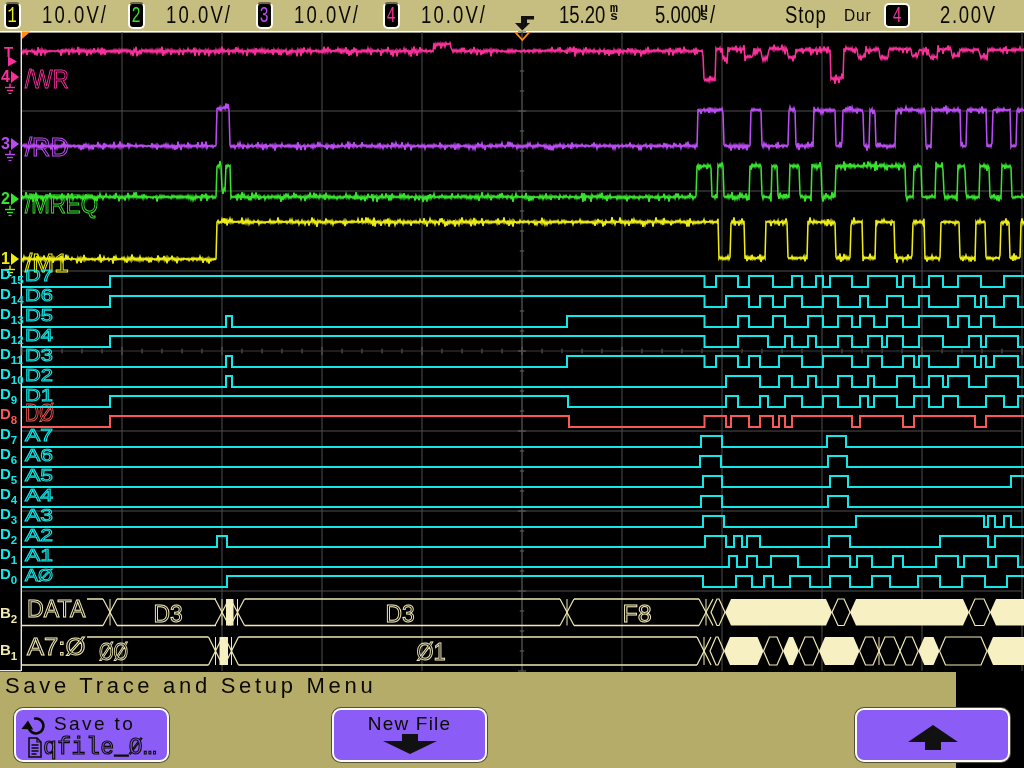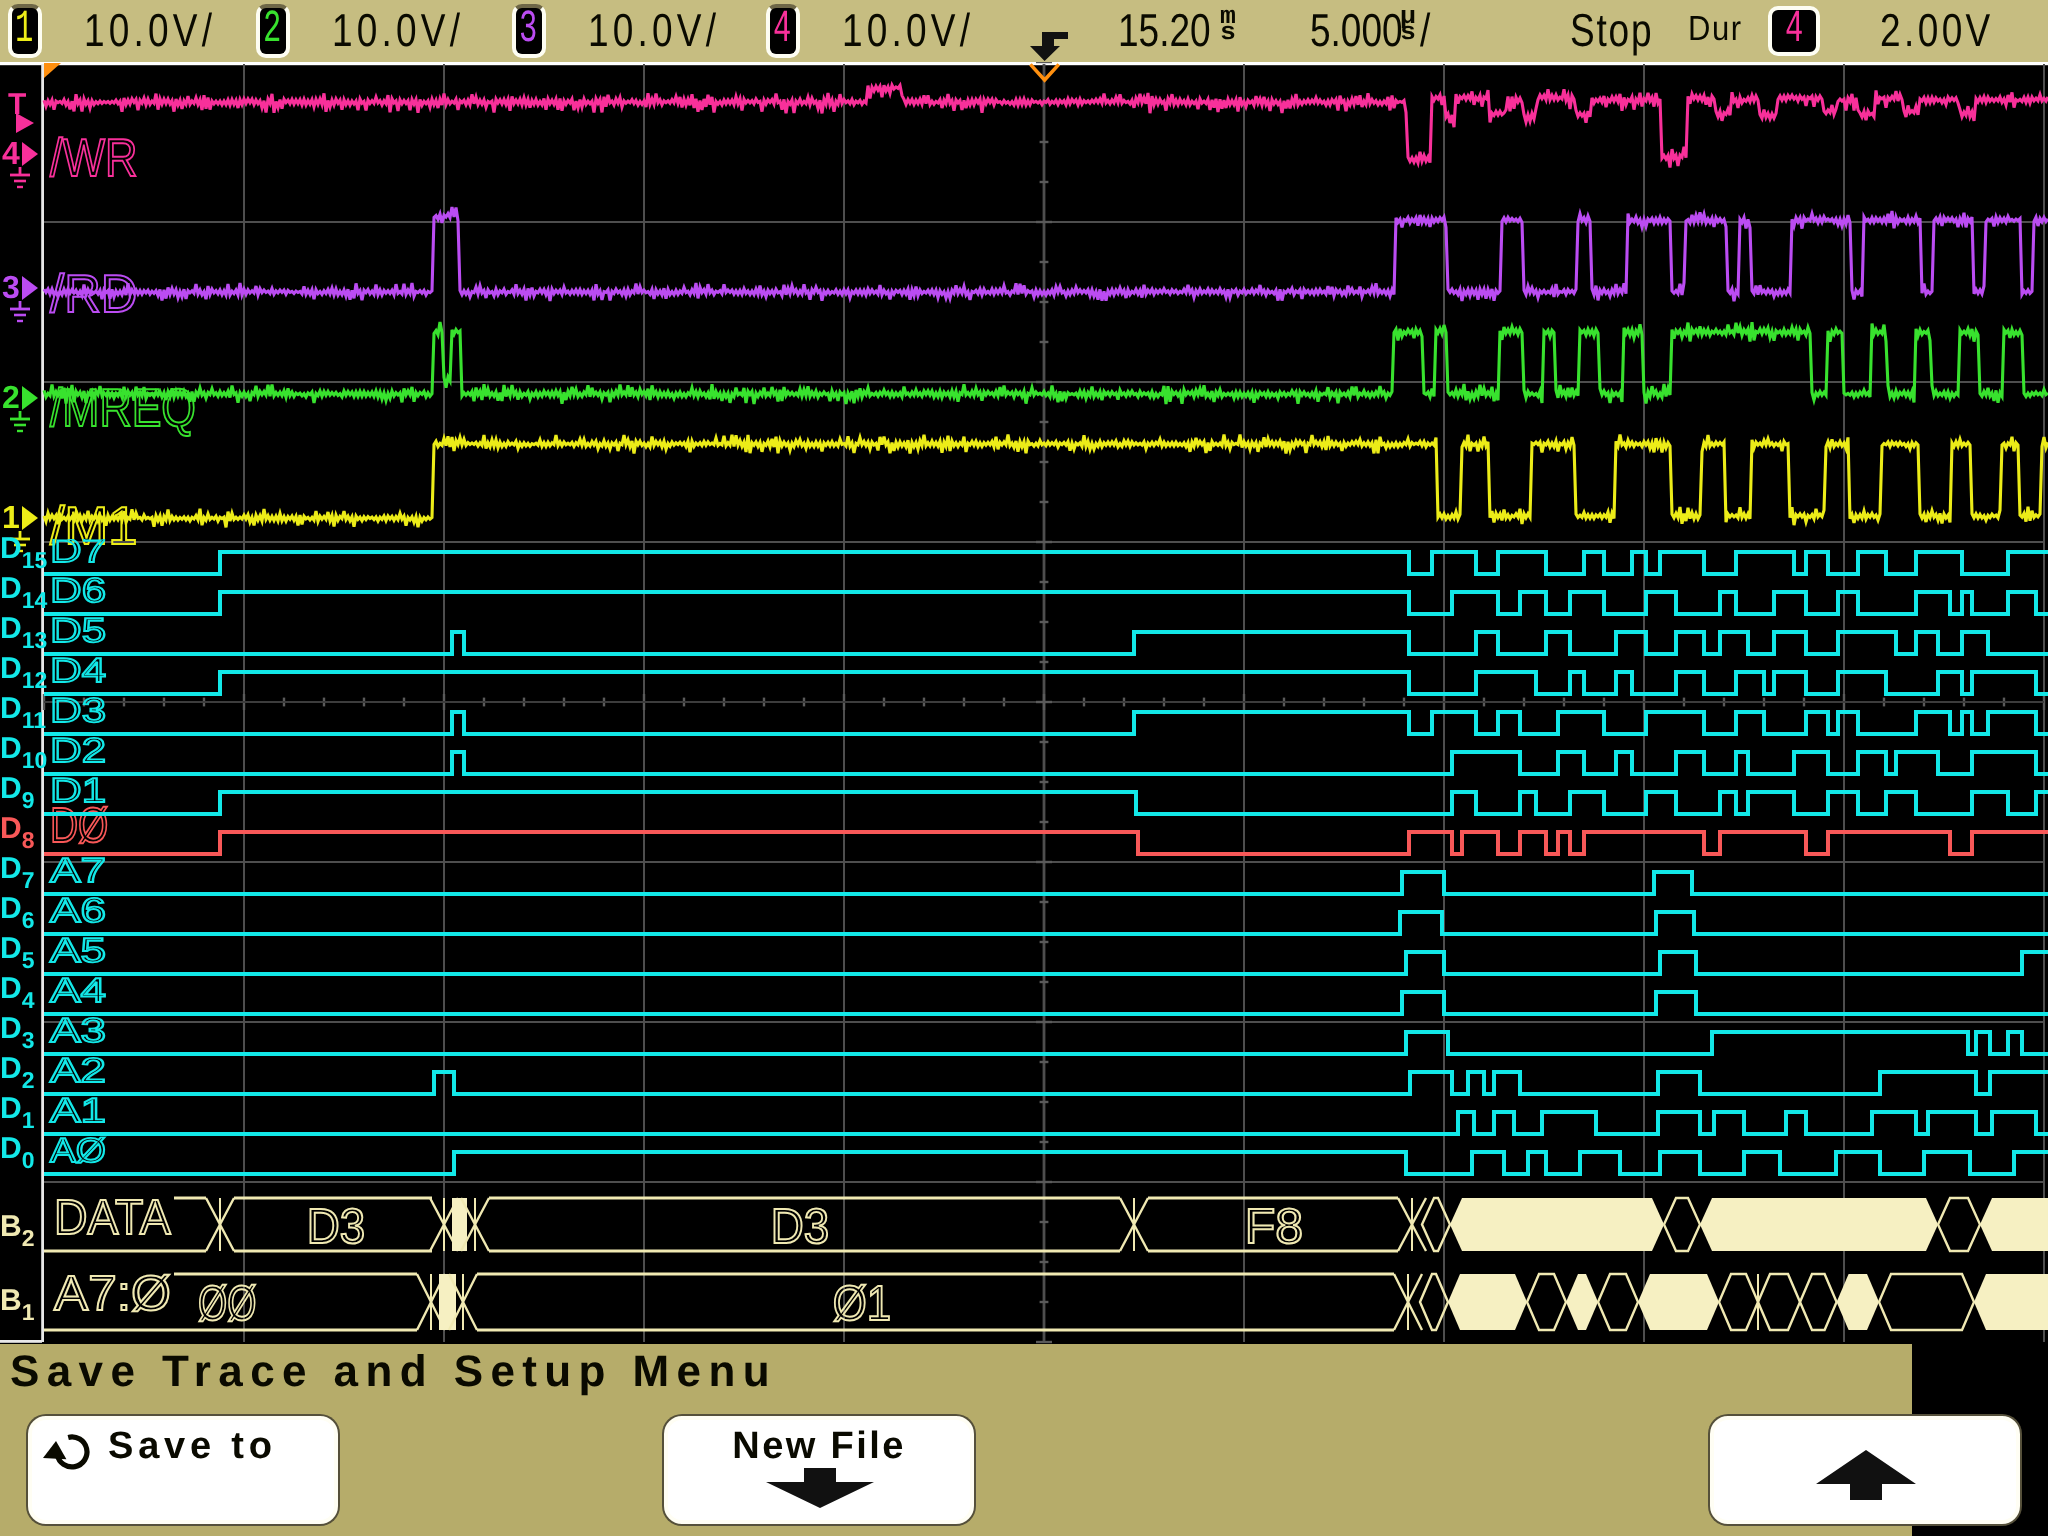--- a/index.html
+++ b/index.html
@@ -9,23 +9,23 @@
   color:#fff; text-align:center; }
 .chbox span { display:inline-block; font-family:"Liberation Mono"; font-size:17px;
   transform:scale(0.9,1.35); transform-origin:center 60%; line-height:25px; }
 .tb { position:absolute; top:0px; height:47px; font-family:"Liberation Sans";
   color:#0a0a00; white-space:pre; }
 .tbt { font-size:18.5px; line-height:31px; transform:scaleY(1.25); transform-origin:left 58%; display:inline-block;}
 .volt { letter-spacing:2.1px; }
 .unit { position:absolute; font-family:"Liberation Mono"; font-size:17px; font-weight:bold; color:#0a0a00;
   transform:scale(0.78,0.73); transform-origin:left top; line-height:11px; }
 #wave { position:absolute; left:0; top:31px; }
-#menu { position:absolute; left:0; top:672px; width:956px; height:96px; background:#b6ac6a;font-weight:bold; }
+#menu { position:absolute; left:0; top:672px; width:956px; height:96px; background:#b6ac6a; }
 #menutitle { position:absolute; left:5px; top:1px; font-size:22px; color:#0a0a00; letter-spacing:3.7px; white-space:nowrap; }
-.btn { position:absolute; top:36px; height:54px; background:#ffffff;
+.btn { position:absolute; top:36px; height:54px; background:#8b5cf6;
   border:2px solid #fffef4; border-radius:9px; box-shadow:0 0 0 1px #55503a;
   color:#0a0a00; text-align:center; font-size:19px; letter-spacing:1.2px; line-height:24px; padding-top:2px; }
 .fname { font-family:"Liberation Mono"; font-size:23px; -webkit-text-stroke:1.1px #0a0a00; color:transparent; letter-spacing:0.5px; }
 </style></head>
 <body>
 <div id="topbar">
   <div class="chbox" style="left:4px;"><span style="color:#ecec18">1</span></div>
   <div class="tb" style="left:42px;"><span class="tbt volt">10.0V/</span></div>
   <div class="chbox" style="left:128px;"><span style="color:#38e22e">2</span></div>
   <div class="tb" style="left:166px;"><span class="tbt volt">10.0V/</span></div>
@@ -380,20 +380,25 @@
 <text x="0" y="624.0" font-family="Liberation Sans" font-size="15px" font-weight="bold" fill="#f0e9b2">B<tspan font-size="11.5px" dy="5">1</tspan></text>
 </svg>
 <div id="menu">
   <div id="menutitle">Save Trace and Setup Menu</div>
   <div class="btn" style="left:14px; width:155px; text-align:left;">
     <svg style="position:absolute;left:3px;top:4px" width="34" height="26" viewBox="0 0 34 26">
       <path d="M 15.1 4.7 A 7.5 7.5 0 1 1 9.6 13.3" fill="none" stroke="#0a0a00" stroke-width="2.6"></path>
       <polygon points="2.5,15 9,6.5 14.2,15.6" fill="#0a0a00"></polygon>
     </svg>
     <div style="padding-left:38px; letter-spacing:2.4px;">Save to</div>
+    <div class="fname" style="padding-left:12px;"><svg width="14" height="21" style="vertical-align:-4px;margin-right:1px" viewBox="0 0 14 21">
+          <path d="M 1 1 L 9 1 L 13 5 L 13 20 L 1 20 Z" fill="none" stroke="#0a0a00" stroke-width="1.5"></path>
+          <path d="M 9 1 L 9 5 L 13 5" fill="none" stroke="#0a0a00" stroke-width="1.2"></path>
+          <path d="M3.5 8 h7 M3.5 11 h7 M3.5 14 h7 M3.5 17 h5" stroke="#0a0a00" stroke-width="1.3" fill="none"></path>
+        </svg>qfile_Ø…</div>
   </div>
   <div class="btn" style="left:332px; width:155px;">New File<br>
     <svg width="54" height="20" style="margin-top:-2px">
         <path d="M 19 0 L 35 0 L 35 7 L 54 7 L 27 20 L 0 7 L 19 7 Z" fill="#111"></path>
       </svg>
   </div>
   <div class="btn" style="left:855px; width:155px;">
     <svg width="50" height="26" style="margin-top:13px">
         <path d="M 25 0 L 50 17 L 33 17 L 33 25 L 17 25 L 17 17 L 0 17 Z" fill="#111"></path>
       </svg>

